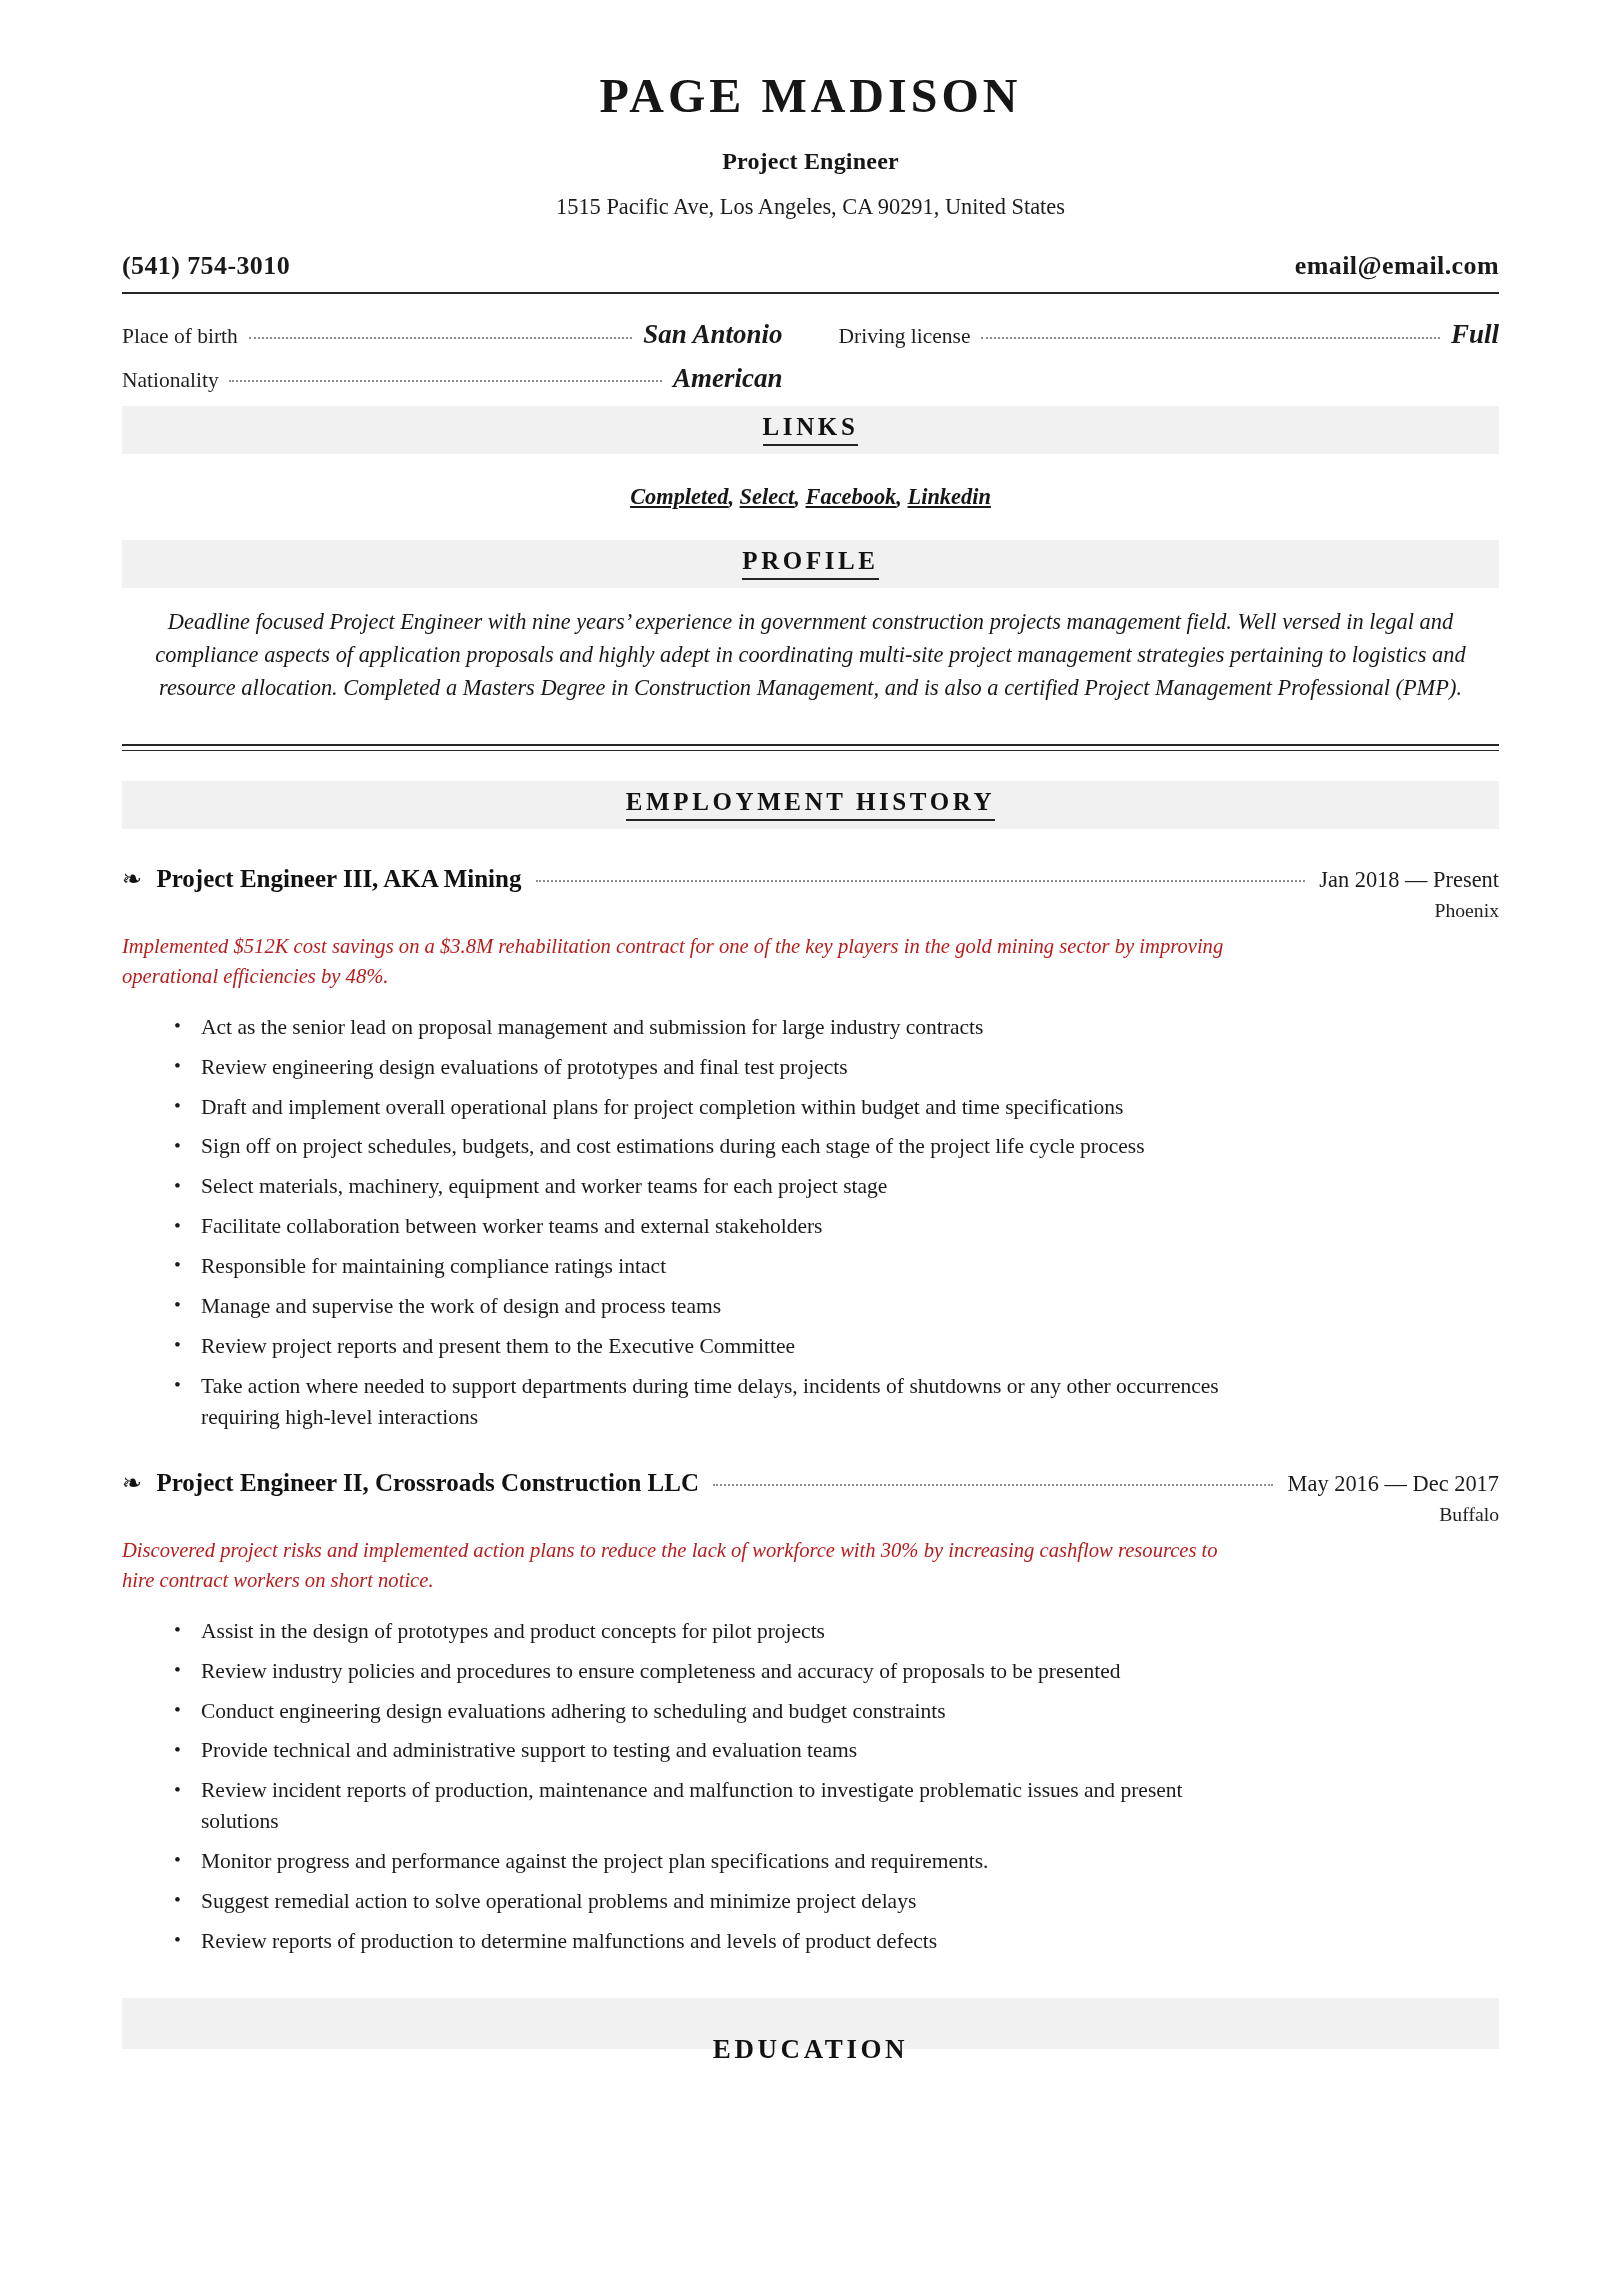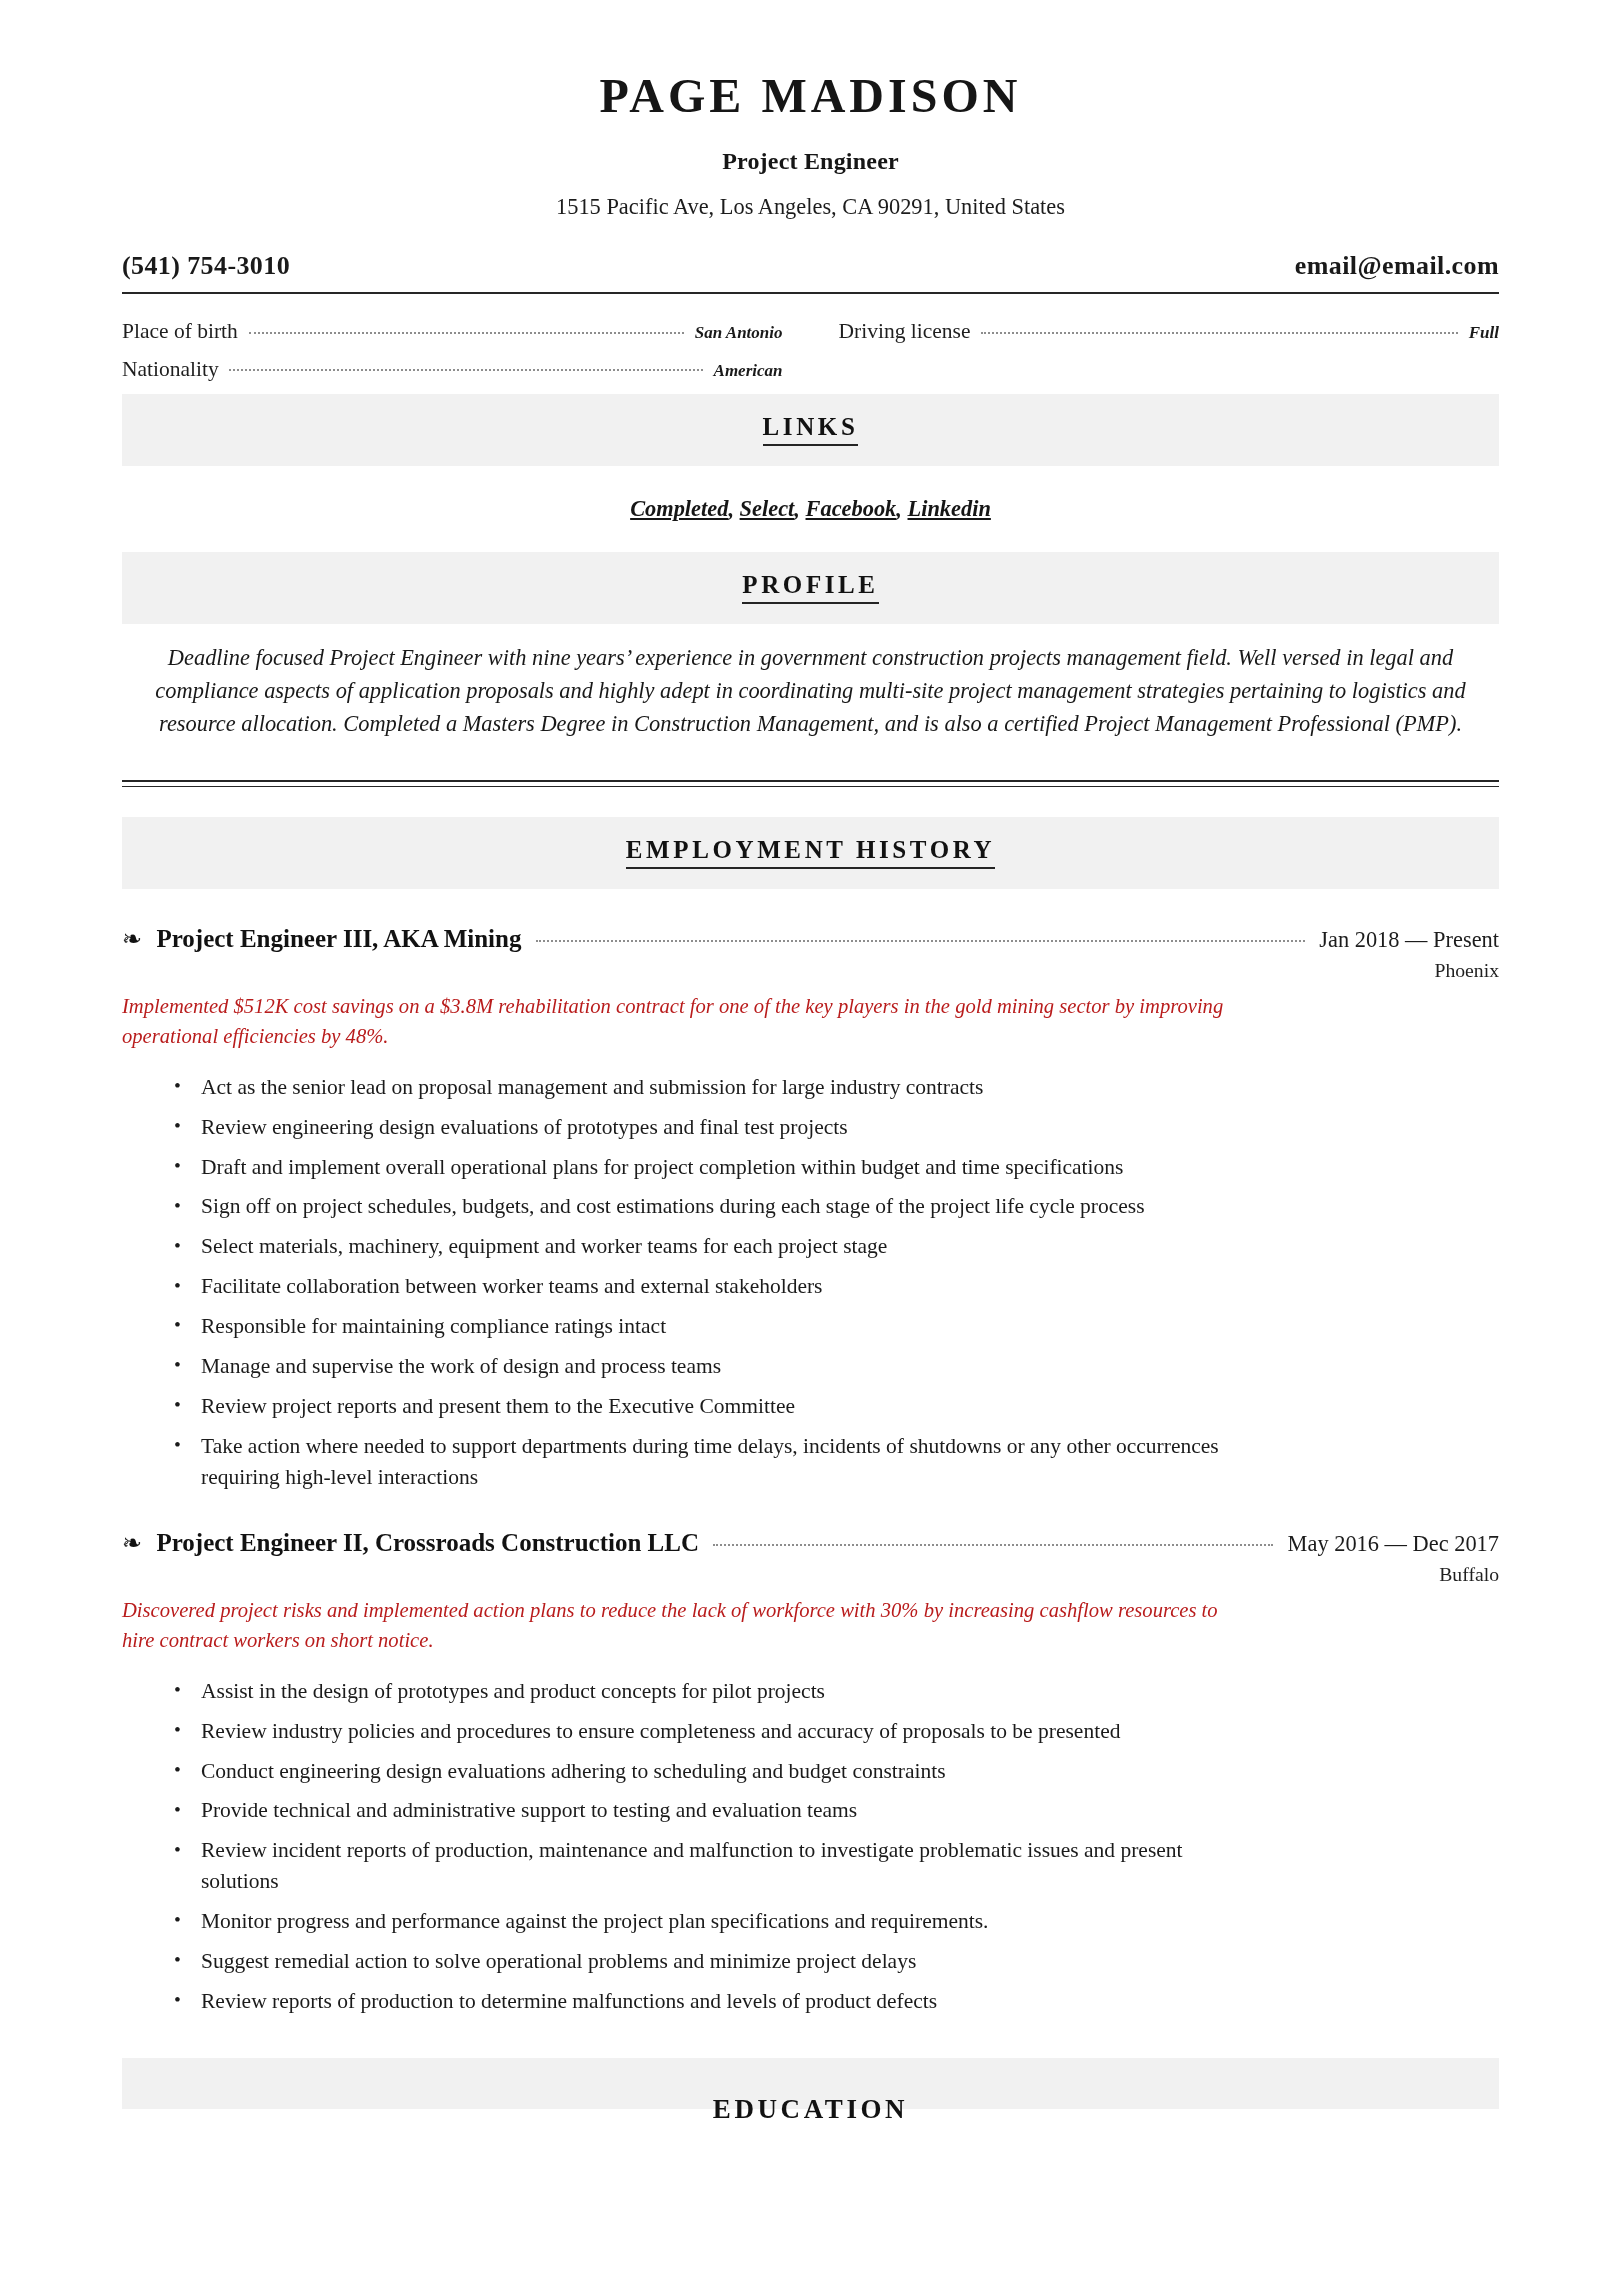--- a/index.html
+++ b/index.html
@@ -87,27 +87,27 @@
     flex: 1 1 auto;
     margin: 0 10.7px;
     position: relative;
     top: -4.5px;
     border-bottom: 2.7px dotted #8d8d8d;
     min-width: 36px;
   }
   .detail-value {
     font-weight: bold;
     font-style: italic;
-    font-size: 17px;
+    font-size: 27px;
   }
 
   
   .section-band {
     background: #f1f1f1;
-    height: 72px;
+    height: 48px;
     display: flex;
     align-items: center;
     justify-content: center;
     position: relative;
   }
   .section-title {
     font-size: 25px;
     font-weight: bold;
     letter-spacing: 3.6px;
     color: #121212;

